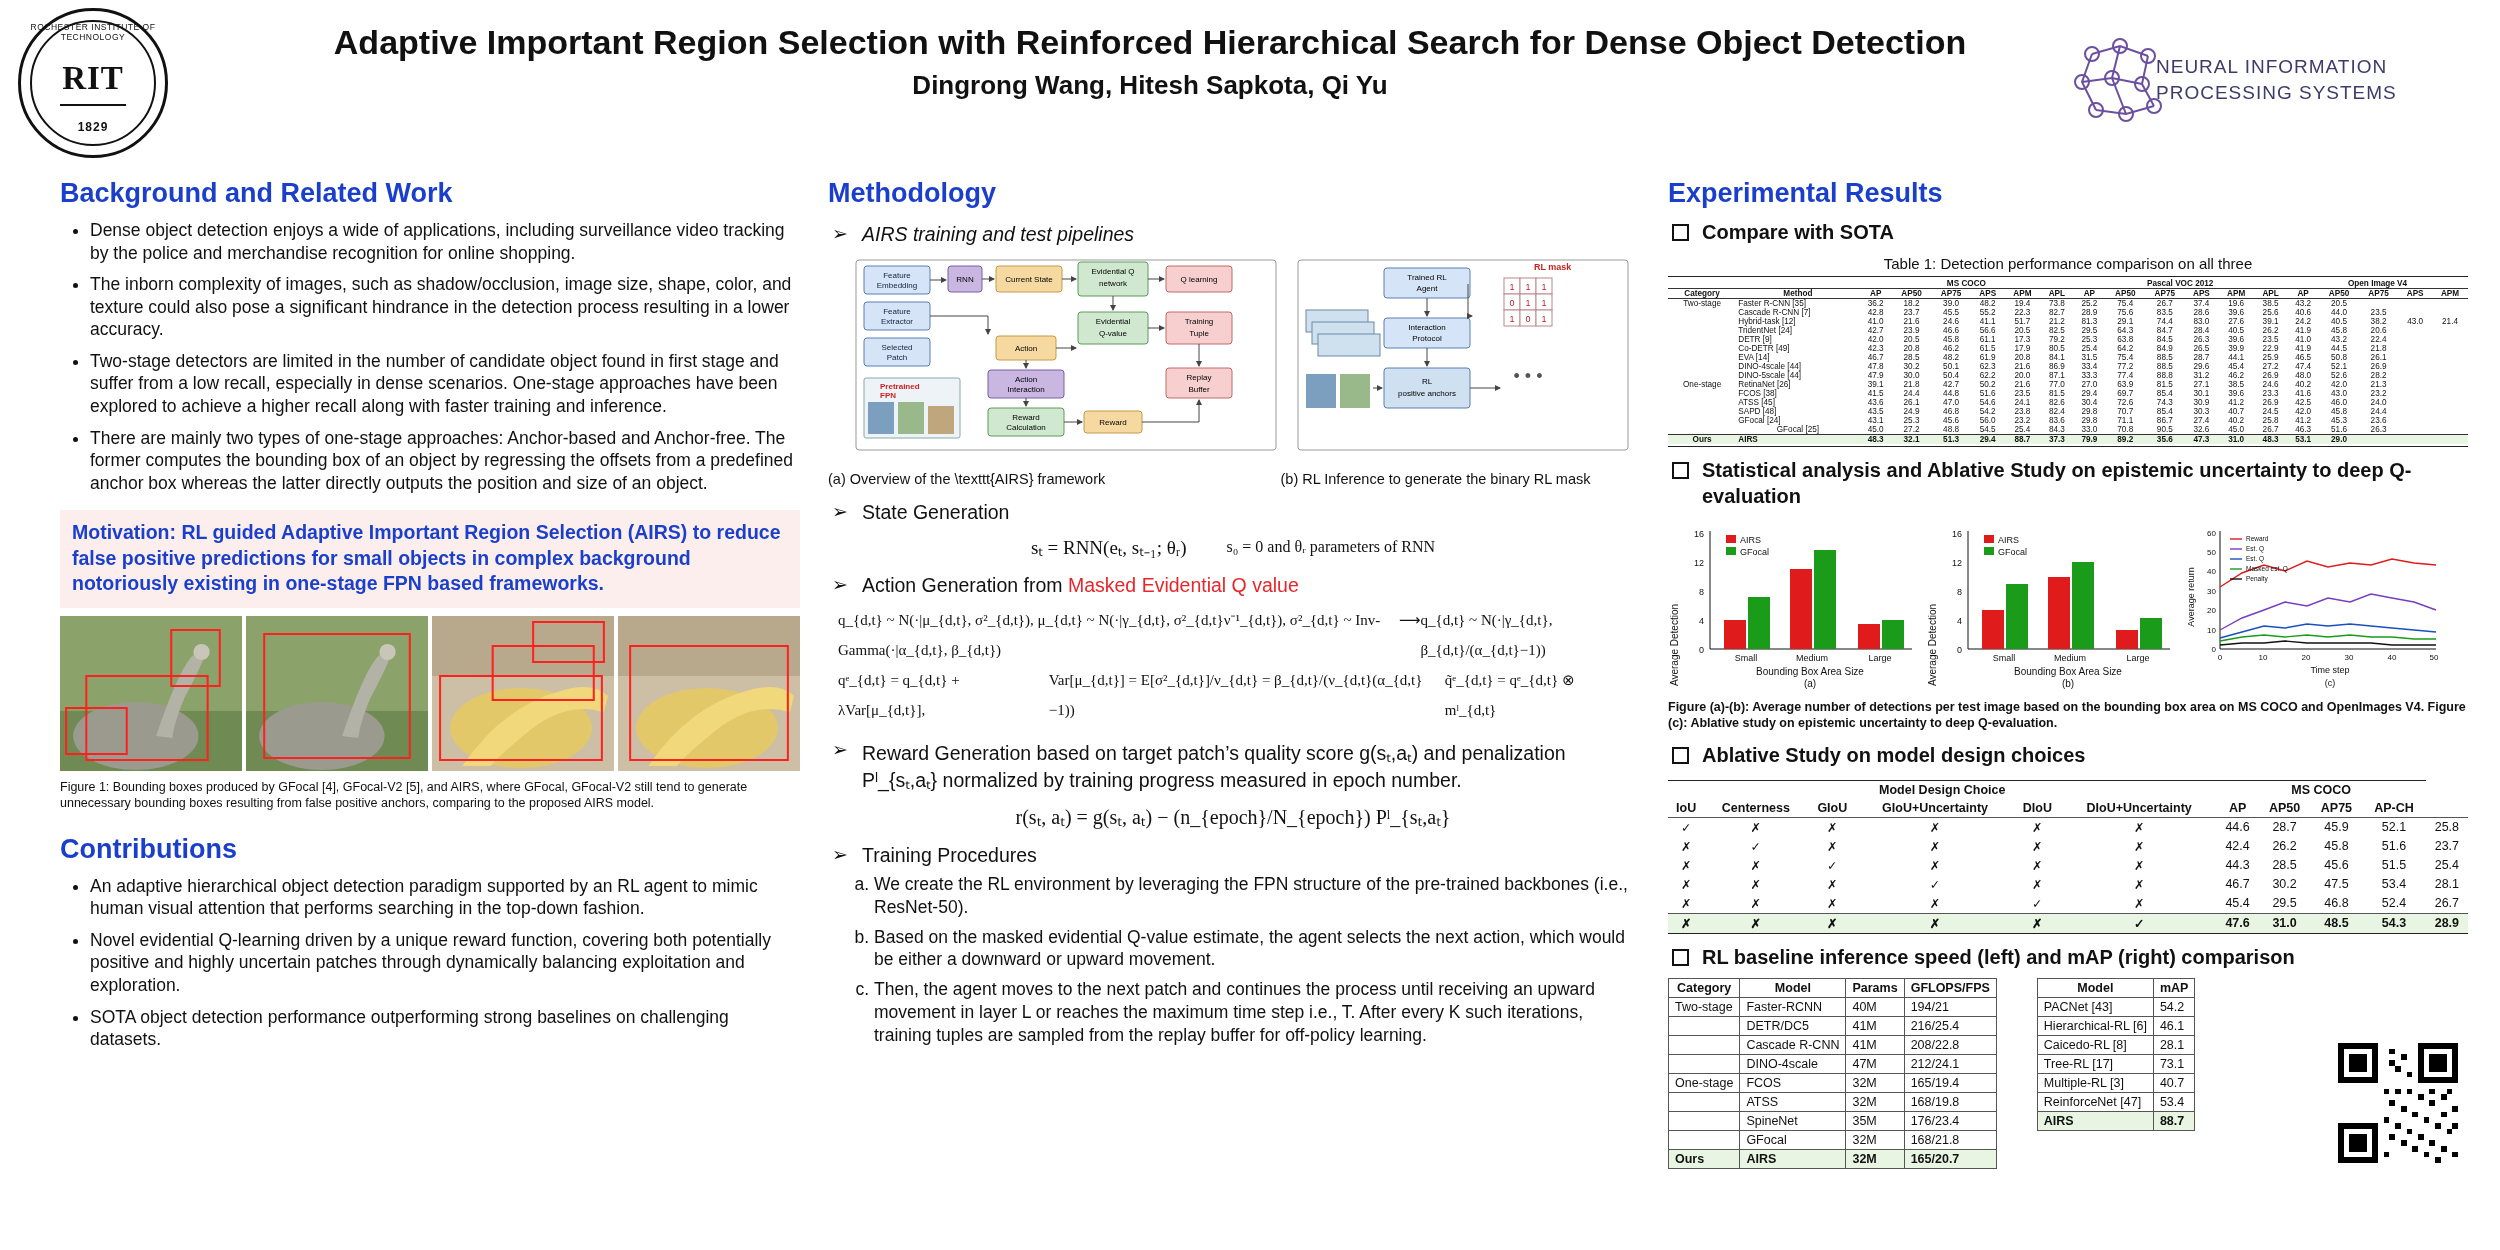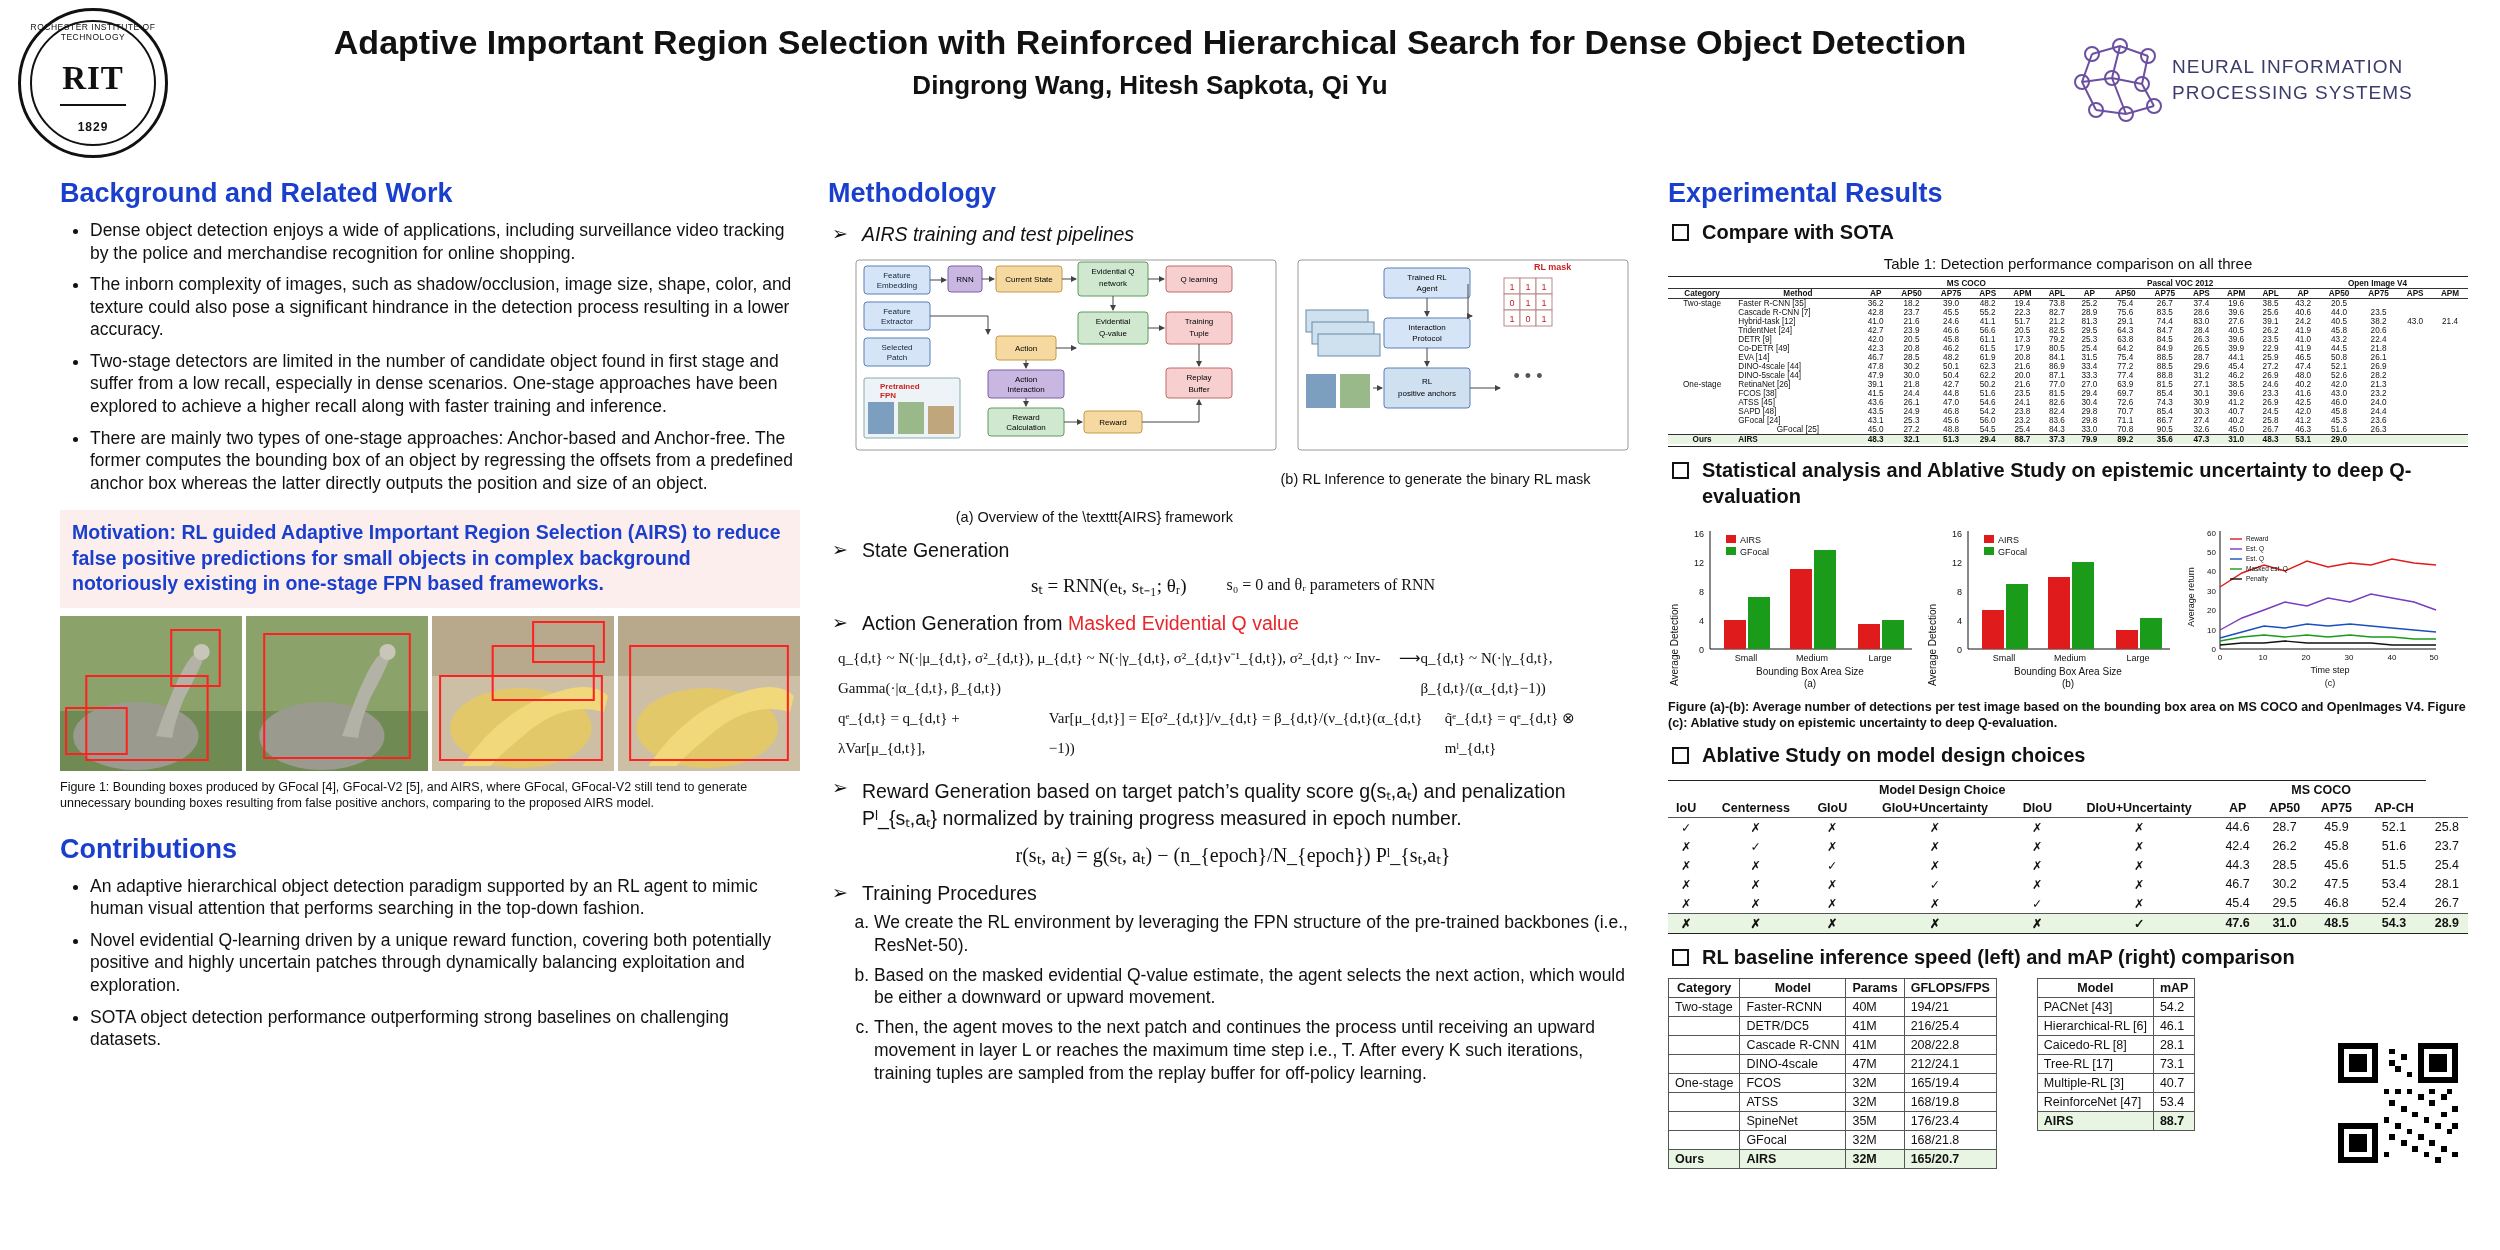--- a/index.html
+++ b/index.html
@@ -19,21 +19,21 @@
   .rit-logo .inner{position:absolute;left:12px;top:12px;width:126px;height:126px;border-radius:50%;border:2px solid #111;box-sizing:border-box;}
   .rit-logo .name{position:absolute;left:0;top:52px;width:150px;text-align:center;font-size:33px;font-weight:bold;letter-spacing:1px;font-family:"Liberation Serif",serif;}
   .rit-logo .year{position:absolute;left:0;top:112px;width:150px;text-align:center;font-size:12px;font-weight:bold;letter-spacing:1px;}
   .rit-logo .arc{position:absolute;left:0;top:14px;width:150px;text-align:center;font-size:8.5px;letter-spacing:0.5px;color:#111;}
   .rit-logo .bar{position:absolute;left:42px;top:96px;width:66px;height:2px;background:#111;}
 
   .title{position:absolute;left:200px;top:22px;width:1900px;text-align:center;font-size:34px;font-weight:bold;color:#111;line-height:1.2;}
   .authors{position:absolute;left:200px;top:70px;width:1900px;text-align:center;font-size:26px;font-weight:bold;color:#111;}
 
   .neurips{position:absolute;right:18px;top:28px;width:430px;height:110px;}
-  .neurips .txt{position:absolute;left:120px;top:26px;font-size:19px;letter-spacing:1px;color:#3b3b6d;line-height:1.35;}
+  .neurips .txt{position:absolute;left:104px;top:26px;font-size:19px;letter-spacing:1px;color:#3b3b6d;line-height:1.35;}
   .neurips svg{position:absolute;left:10px;top:6px;}
 
   
   .col{position:absolute;top:178px;}
   .col1{left:60px;width:740px;}
   .col2{left:828px;width:810px;}
   .col3{left:1668px;width:800px;}
 
   h2.sec{font-size:27px;font-weight:bold;color:#1a3fcc;margin:0 0 10px 0;}
   h2.sec2{font-size:27px;font-weight:bold;color:#1a3fcc;margin:22px 0 10px 0;}
@@ -50,21 +50,21 @@
   .figcaption{font-size:12.5px;line-height:1.3;margin-top:8px;color:#111;}
 
   
   .arrowitem{position:relative;padding-left:34px;font-size:19.5px;margin-top:14px;}
   .arrowitem:before{content:"\27A2";position:absolute;left:4px;top:-1px;font-size:19px;color:#111;}
   .arrowitem .it{font-style:italic;}
   .red{color:#e8262b;}
 
   .diagram{margin-top:10px;border:0;}
   .diagcap{display:flex;font-size:14.5px;margin-top:6px;}
-  .diagcap .a{flex:1;text-align:right;margin-top:38px;}
+  .diagcap .a{flex:1;text-align:left;}
   .diagcap .b{flex:1;text-align:center;}
 
   .eqn{font-family:"Liberation Serif",serif;font-size:20px;text-align:center;margin:10px 0 4px 0;}
   .eqnrow{display:flex;align-items:center;justify-content:center;gap:40px;font-family:"Liberation Serif",serif;font-size:19px;margin:10px 0;}
   .eqnbox{font-family:"Liberation Serif",serif;font-size:15px;line-height:2.0;margin:8px 0 4px 0;}
   .eqnbox .line{display:flex;justify-content:space-between;padding:0 10px;}
 
   ol.proc{margin:6px 0 0 0;padding-left:46px;}
   ol.proc li{font-size:17.5px;line-height:1.3;margin-bottom:7px;}
 

